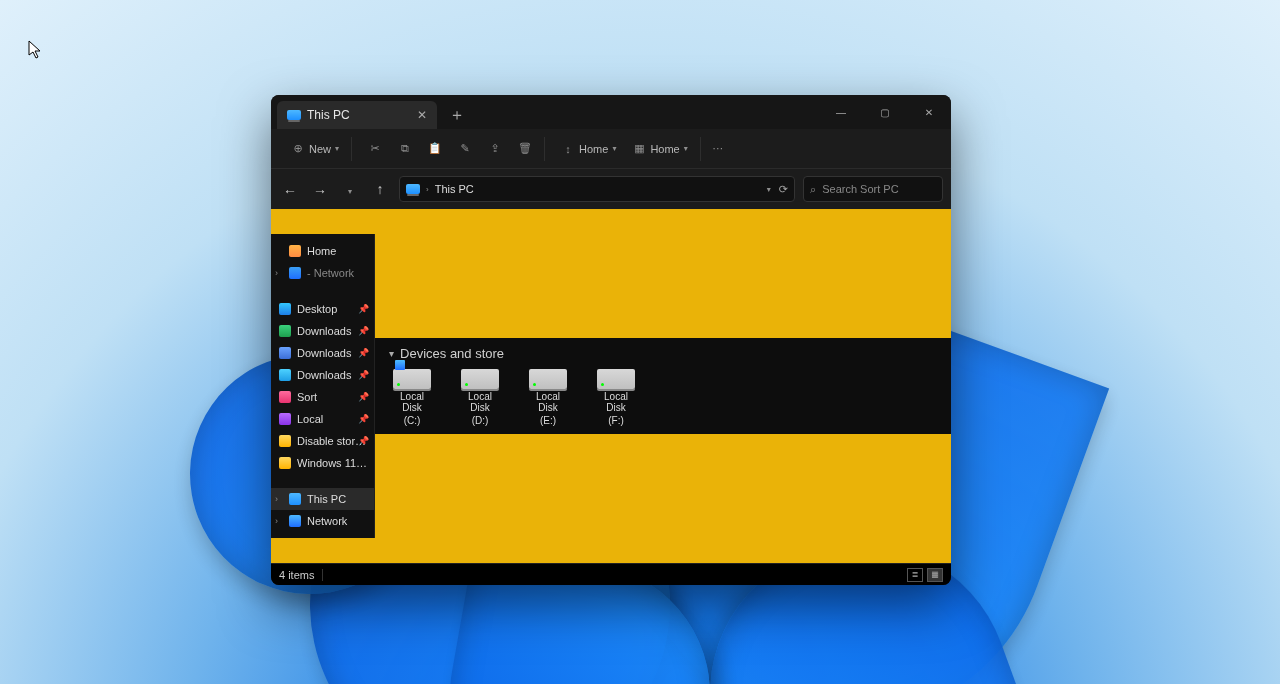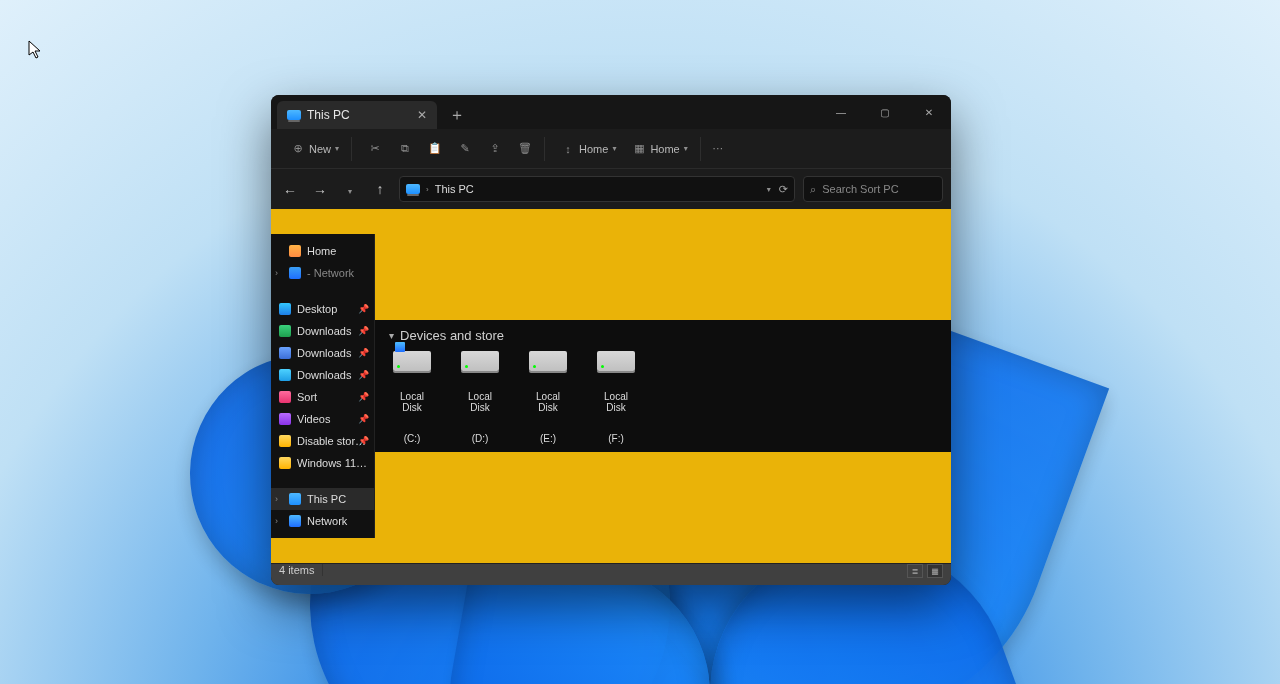--- a/index.html
+++ b/index.html
@@ -165,32 +165,33 @@
   .side-item .ic { width: 12px; height: 12px; border-radius: 2px; flex-shrink: 0; }
   .side-item.active { background: #2a2a2a; }
   .side-sep { height: 14px; }
   .side-label { flex: 1; overflow: hidden; text-overflow: ellipsis; }
 
   
   .main { flex: 1; background: #0d0d0d; padding: 8px 14px; color: #ddd; }
   .group-header { display: flex; align-items: center; gap: 6px; color: #cfcfcf; font-size: 13px; margin-bottom: 8px; }
   .group-header .chev2 { font-size: 10px; color: #aaa; }
   .drives { display: flex; gap: 22px; }
-  .drive { width: 46px; display: flex; flex-direction: column; align-items: center; font-size: 10px; color: #ddd; text-align: center; gap: 20px; }
+  .drive { width: 46px; display: flex; flex-direction: column; align-items: center; font-size: 10px; color: #ddd; text-align: center; gap: 2px; }
   .drive-icon { width: 38px; height: 20px; background: linear-gradient(#d8d8d8,#c0c0c0); border-radius: 2px; position: relative; box-shadow: 0 2px 0 #888; }
   .drive-icon .led { position: absolute; left: 4px; bottom: 3px; width: 3px; height: 3px; background: #0f0; border-radius: 50%; }
   .drive-icon.c::before { content: ""; position: absolute; top: -9px; left: 2px; width: 10px; height: 10px; background: linear-gradient(#4dbcff,#1e6eff); border-radius: 1px; }
   .drive-name { line-height: 1.1; }
 
   
   .statusbar {
     height: 22px;
-    background: #404040;
+    background: #000000;
     border-top: 1px solid #222;
     display: flex;
+    align-items: center;
     padding: 0 8px;
     font-size: 11px;
     color: #ccc;
   }
   .statusbar .divider { width: 1px; height: 12px; background: #333; margin: 0 8px; }
   .view-toggle { margin-left: auto; display: flex; gap: 4px; }
   .vt { width: 16px; height: 14px; border: 1px solid #555; display: flex; align-items: center; justify-content: center; font-size: 8px; color: #aaa; }
   .vt.active { background: #333; }
 </style>
 </head>
@@ -324,21 +325,21 @@
         <span class="side-label">Downloads</span>
         <span class="pin">📌</span>
       </div>
       <div class="side-item sub">
         <span class="ic" style="background:linear-gradient(#ff6b9d,#e8336f)"></span>
         <span class="side-label">Sort</span>
         <span class="pin">📌</span>
       </div>
       <div class="side-item sub">
         <span class="ic" style="background:linear-gradient(#b76bff,#8a33e8)"></span>
-        <span class="side-label">Videos</span>
+        <span class="side-label">Local</span>
         <span class="pin">📌</span>
       </div>
       <div class="side-item sub">
         <span class="ic" style="background:linear-gradient(#ffd860,#ffb300)"></span>
         <span class="side-label">Disable store ap</span>
         <span class="pin">📌</span>
       </div>
       <div class="side-item sub">
         <span class="ic" style="background:linear-gradient(#ffd860,#ffb300)"></span>
         <span class="side-label">Windows 11 file ex</span>

